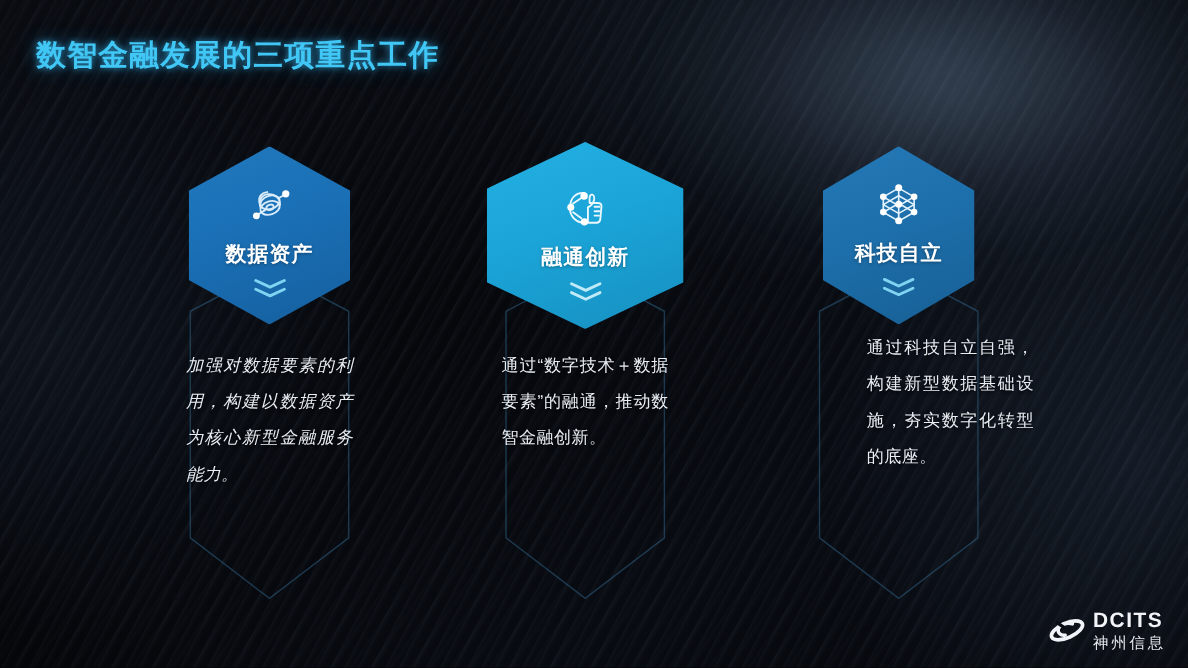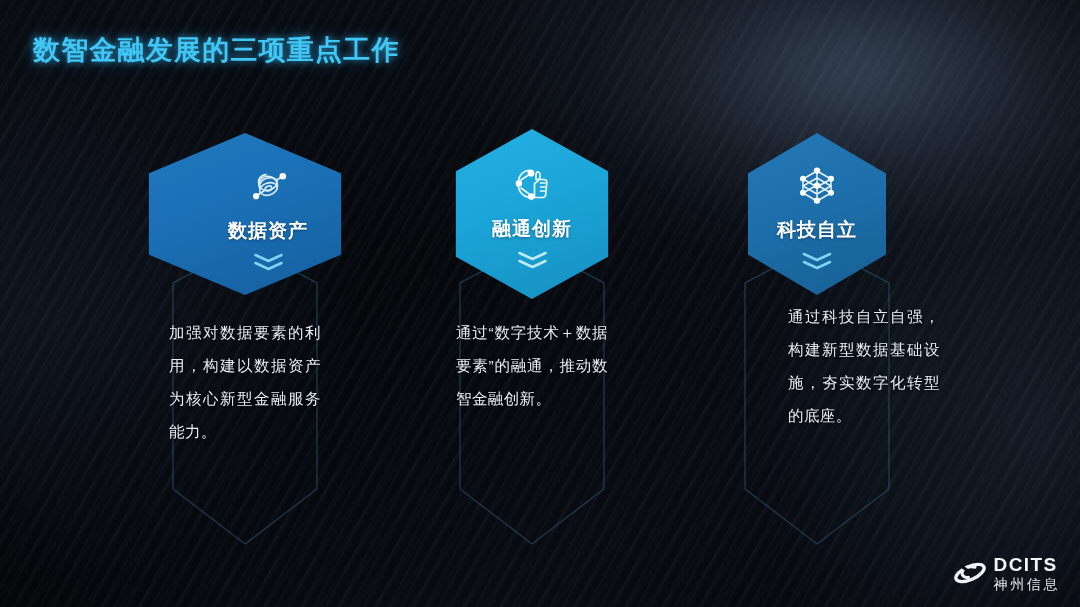--- a/index.html
+++ b/index.html
@@ -215,21 +215,21 @@
   <div id="title">数智金融发展的三项重点工作</div>
 
   <div class="column" style="left:145px; top:0;">
 
     <div class="ghost-hex" style="top:243px; height:303px;">
       <svg viewBox="0 0 148 303" preserveAspectRatio="none" aria-hidden="true">
         <polygon points="74,2 146,40 146,246 74,301 2,246 2,40" fill="none" stroke="#2f5f82" stroke-opacity="0.55" stroke-width="1.3"></polygon>
       </svg>
     </div>
 
-    <div class="hex" style="top:133px; width:147px; height:162px; background:linear-gradient(160deg,#2179bd 0%,#1a6fb5 45%,#155f9e 100%);padding-left:46px;">
+    <div class="hex" style="top:133px; width:147px; height:162px; background:linear-gradient(160deg,#2179bd 0%,#1a6fb5 45%,#155f9e 100%);">
       <div class="hex-icon">
         <svg viewBox="0 0 50 50" aria-hidden="true">
           <g fill="none" stroke="#d8ecfb" stroke-width="1.7" stroke-linecap="round">
             <ellipse cx="25" cy="27" rx="9" ry="6" transform="rotate(-18 25 27)"></ellipse>
             <ellipse cx="25" cy="22" rx="9" ry="6" transform="rotate(-18 25 22)"></ellipse>
             <path d="M16.5 27 C14 21 17 15 23 14.5 C30 14 34.5 19 34 24.5"></path>
             <path d="M15.8 23 C13.5 18 17 13 22.5 12.6"></path>
             <ellipse cx="25" cy="26.5" rx="3.4" ry="2.3" transform="rotate(-18 25 26.5)"></ellipse>
             <line x1="14" y1="33" x2="20.5" y2="29"></line>
             <line x1="33" y1="18" x2="37.5" y2="15.5"></line>
@@ -240,32 +240,32 @@
       </div>
       <div class="hex-label">数据资产</div>
       <div class="hex-chevrons">
         <svg viewBox="0 0 34 18" aria-hidden="true">
           <polyline points="4,2 17,8 30,2" fill="none" stroke="#7fd4f2" stroke-width="2.6" stroke-linecap="round" stroke-linejoin="round"></polyline>
           <polyline points="4,10 17,16 30,10" fill="none" stroke="#7fd4f2" stroke-width="2.6" stroke-linecap="round" stroke-linejoin="round"></polyline>
         </svg>
       </div>
     </div>
 
-    <div class="col-text" style="top:316px;">加强对数据要素的利用，构建以数据资产为核心新型金融服务能力。</div>
+    <div class="col-text" style="top:316px;font-style:italic;">加强对数据要素的利用，构建以数据资产为核心新型金融服务能力。</div>
   </div>
 
   <div class="column" style="left:432px; top:0;">
 
     <div class="ghost-hex" style="top:243px; height:303px;">
       <svg viewBox="0 0 148 303" preserveAspectRatio="none" aria-hidden="true">
         <polygon points="74,2 146,40 146,246 74,301 2,246 2,40" fill="none" stroke="#2f5f82" stroke-opacity="0.55" stroke-width="1.3"></polygon>
       </svg>
     </div>
 
-    <div class="hex" style="top:129px; width:153px; height:170px; background:linear-gradient(160deg,#24b0e2 0%,#1ba4d8 45%,#1690c0 100%);">
+    <div class="hex" style="top:129px; width:179px; height:170px; background:linear-gradient(160deg,#24b0e2 0%,#1ba4d8 45%,#1690c0 100%);">
       <div class="hex-icon">
         <svg viewBox="0 0 50 50" aria-hidden="true">
           <g fill="none" stroke="#eaf8ff" stroke-width="1.7" stroke-linecap="round" stroke-linejoin="round">
             <path d="M11 22 C11 14.5 17 9.5 24 10.5"></path>
             <path d="M10.5 25 C11 31.5 15.5 36.5 21.5 37.5"></path>
             <line x1="13.5" y1="20" x2="21" y2="15"></line>
             <line x1="13.5" y1="28" x2="21" y2="33.5"></line>
             <path d="M27 37.5 L27 23.5 C27 23.5 31.5 21 32.5 17 C33 15 32.5 12.5 31 12 C29.5 11.5 28.5 13 28.5 15 L28.5 19.5 L36 19.5 C38.5 19.5 39.5 21 39.3 22.6 L38.2 34.5 C38 36.5 36.6 37.5 34.8 37.5 Z"></path>
             <line x1="33" y1="23" x2="37.5" y2="23"></line>
             <line x1="33" y1="27" x2="37.3" y2="27"></line>

